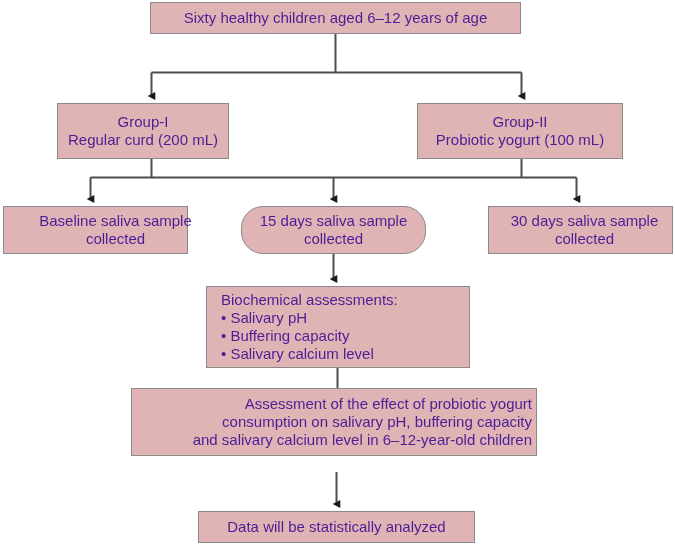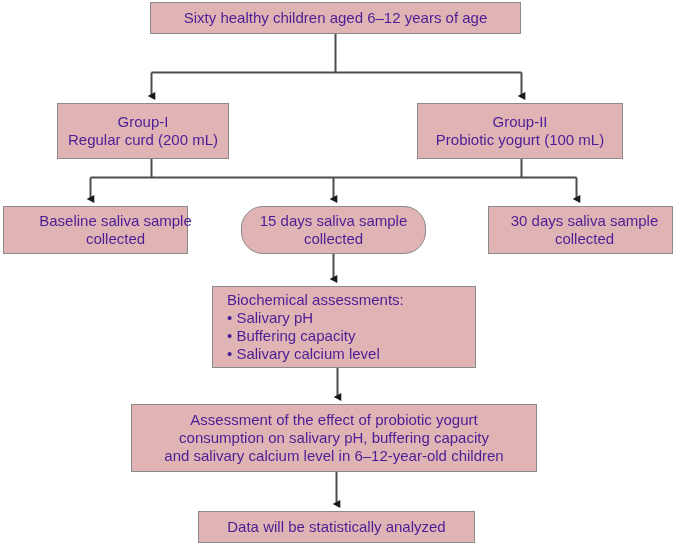--- a/index.html
+++ b/index.html
@@ -33,36 +33,35 @@
     flex-direction: column;
     align-items: center;
     justify-content: center;
     text-align: center;
     padding: 2px 4px;
   }
   .box.left-align {
     align-items: flex-start;
     text-align: left;
     padding-left: 14px;
-    margin-left: 6px;
   }
   .box .line {
     display: block;
     white-space: nowrap;
   }
 
   
   #box-enrollment   { left: 150px; top: 2px;   width: 371px; height: 32px; }
   #box-group-1      { left: 57px;  top: 103px; width: 172px; height: 56px; }
   #box-group-2      { left: 417px; top: 103px; width: 206px; height: 56px; }
   #box-baseline     { left: 3px;   top: 206px; width: 185px; height: 48px; padding-left: 44px; }
   #box-day15        { left: 241px; top: 206px; width: 185px; height: 48px; border-radius: 22px; }
   #box-day30        { left: 488px; top: 206px; width: 185px; height: 48px; padding-left: 12px; }
   #box-biochem      { left: 206px; top: 286px; width: 264px; height: 82px; }
-  #box-assessment   { left: 131px; top: 404px; width: 406px; height: 68px; }
+  #box-assessment   { left: 131px; top: 388px; width: 406px; height: 68px; align-items: flex-end; }
   #box-analysis     { left: 198px; top: 511px; width: 277px; height: 32px; }
 
   .connector-layer {
     position: absolute;
     left: 0; top: 0;
     width: 675px; height: 546px;
     pointer-events: none;
   }
 </style>
 </head>

